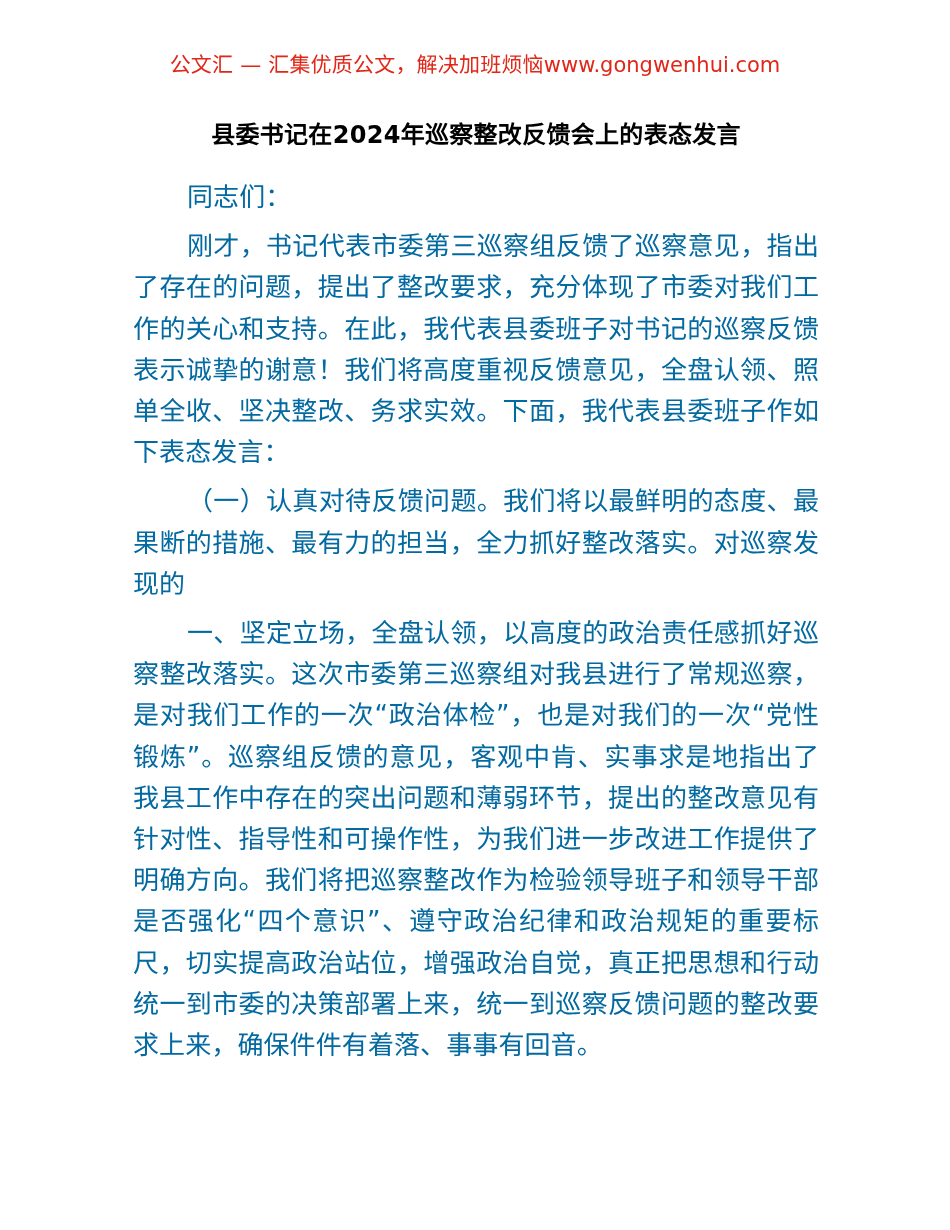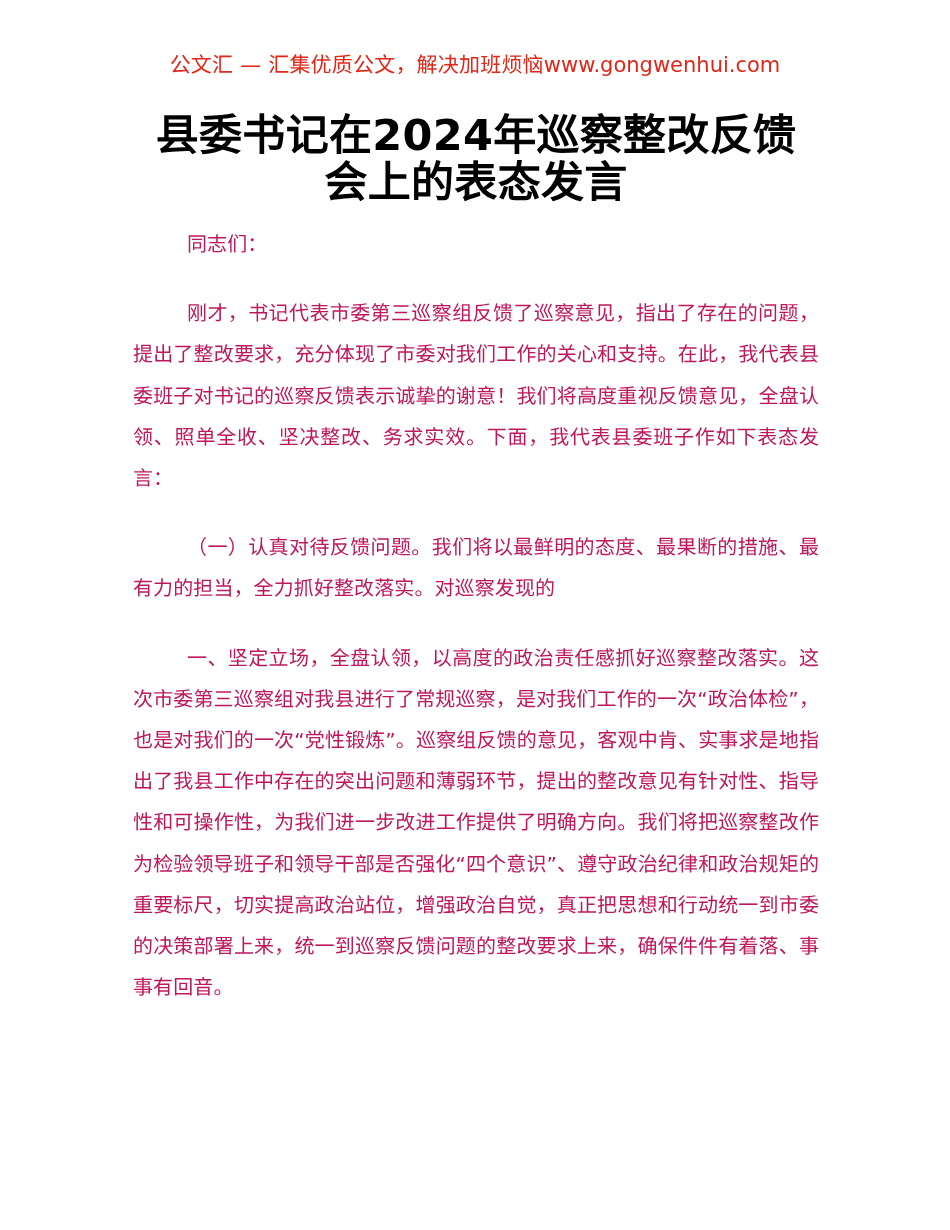--- a/index.html
+++ b/index.html
@@ -45,44 +45,44 @@
 
   
   .doc {
     position: absolute;
     top: 112px;
     left: 133px;
     width: 686px;
   }
 
   .doc-title {
-    font-size: 43px;
+    font-size: 24px;
     line-height: 47px;
     font-weight: 700;
     text-align: center;
     color: #000000;
     letter-spacing: 0.3px;
     margin: 0 0 8px 0;
     padding: 0 6px;
   }
 
   .para {
-    font-size: 20px;
+    font-size: 26px;
     line-height: 41.2px;
-    color: #be185d;
+    color: #0369a1;
     text-align: justify;
     text-justify: inter-ideograph;
     text-indent: 54px;
     margin: 0;
     padding: 0;
     letter-spacing: 0.1px;
     word-break: break-all;
   }
   .para + .para {
-    margin-top: 28px;
+    margin-top: 8px;
   }
   .para.salutation {
     margin-top: 10px;
   }
 
   
   .doc-flow {
     max-height: 1000px;
     overflow: hidden;
   }

